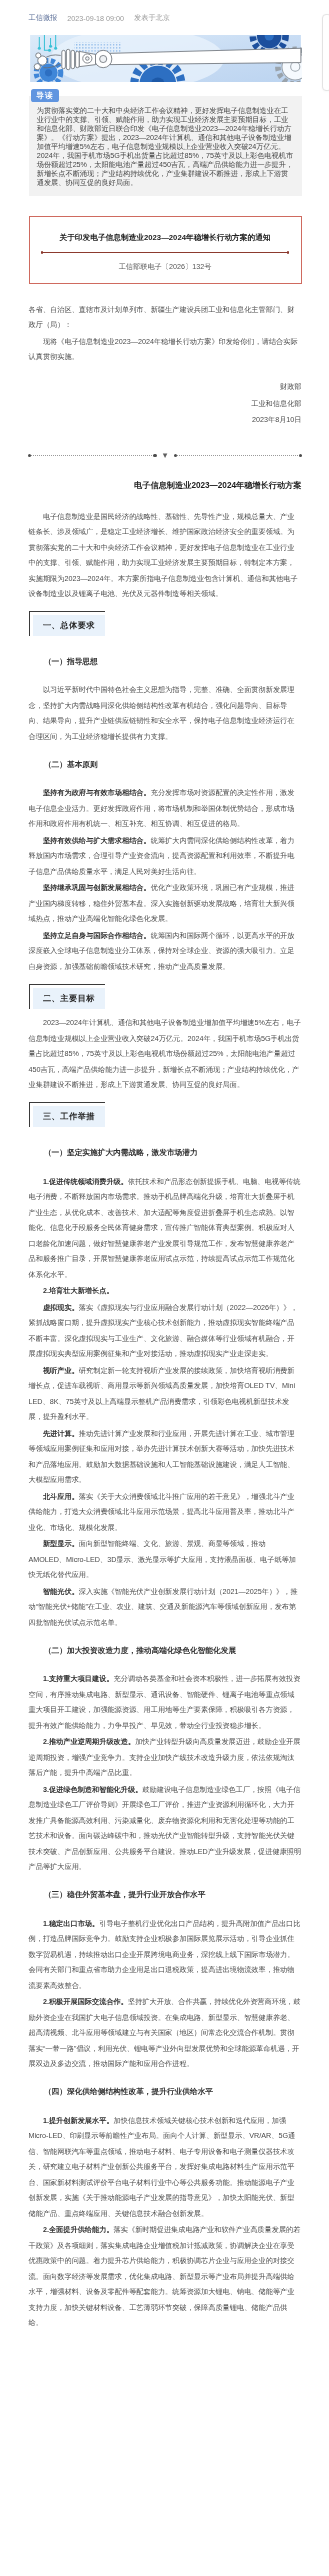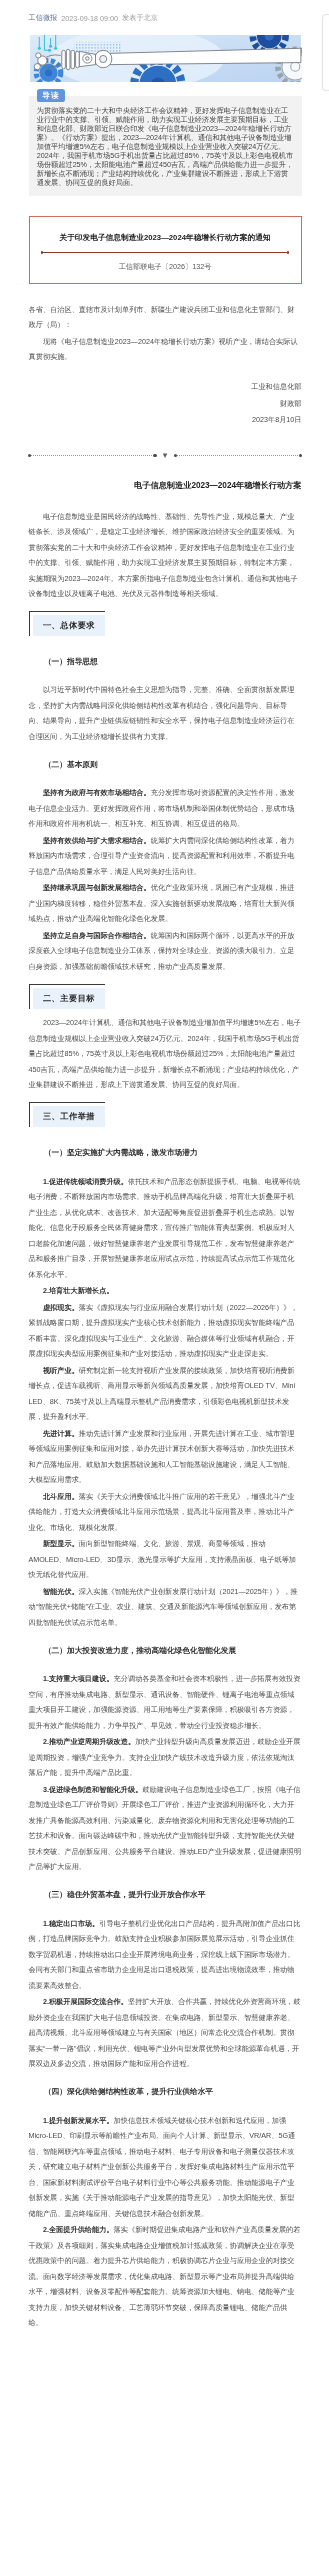--- a/index.html
+++ b/index.html
@@ -1,26 +1,26 @@
 <!DOCTYPE html>
 <html lang="zh" style="font-size:8.2px"><head>
 <meta charset="utf-8">
 <style>
   html,body{margin:0;padding:0;background:#ffffff;}
   body{width:330px;min-height:2865px;font-family:"Liberation Sans","DejaVu Sans",sans-serif;color:#4a4a4a;position:relative;}
   .wrap{width:273px;margin:0 auto;padding-top:13.4px;}
   .article-title{font-size:10.8px;line-height:1.45;font-weight:700;color:#151515;margin:0 0 6.2px 0;}
-  .meta{font-size:7.2px;color:#9a9a9a;margin-bottom:11.3px;display:flex;gap:4px;align-items:center;}
+  .meta{font-size:7.2px;color:#9a9a9a;margin-bottom:11.3px;display:flex;gap:10px;align-items:center;}
   .meta .src{color:#576b95;cursor:pointer;}
   .banner{width:273px;height:47px;display:block;margin-bottom:14.4px;}
   
   .float-panel{position:absolute;top:14.4px;right:-2.1px;width:8.2px;height:75px;background:#fff;border:0.5px solid #e3e3e3;border-radius:4.1px;box-shadow:0 0.5px 2.1px rgba(0,0,0,.04);}
   
   .intro{position:relative;background:#f2f2f2;padding:10.3px 8.2px 8.2px 8.2px;margin-top:7.2px;margin-bottom:20.6px;}
-  .intro-label{position:absolute;top:-6.7px;left:8px;background:#6095e0;color:#fff;font-weight:700;font-size:7.7px;padding:1.5px 5.7px;border-radius:2.6px;letter-spacing:1px;}
+  .intro-label{position:absolute;top:-6.7px;left:2px;background:#6095e0;color:#fff;font-weight:700;font-size:7.7px;padding:1.5px 5.7px;border-radius:2.6px;letter-spacing:1px;}
   .intro-text{font-size:7.2px;line-height:9px;color:#454545;margin:0;}
   
   .notice{border:0.5px solid #cf6a5f;padding:13.4px 11.3px 11.3px 11.3px;margin-bottom:17.5px;}
   .notice-title{text-align:center;font-weight:700;font-size:7.7px;color:#222;margin:0 0 8.2px 0;line-height:1.7;}
   .notice-rule{position:relative;border-top:0.5px solid #8c3a2e;margin:0 1px;}
   .notice-rule i{position:absolute;top:-1.5px;width:2.6px;height:2.6px;border-radius:50%;background:#8c3a2e;}
   .notice-rule i.l{left:-1px;} .notice-rule i.r{right:-1px;}
   .notice-num{text-align:center;font-size:7.2px;color:#555;margin:9.3px 0 0 0;}
   
   .para{font-size:7.2px;line-height:15.5px;color:#4a4a4a;margin:1px 0;text-indent:2em;}
@@ -132,24 +132,24 @@
   <div class="notice">
     <p class="notice-title">关于印发电子信息制造业2023—2024年稳增长行动方案的通知</p>
     <div class="notice-rule">
         <i class="l"></i>
         <i class="r"></i>
       </div>
     <p class="notice-num">工信部联电子〔2026〕132号</p>
   </div>
 
   <p class="para noindent">各省、自治区、直辖市及计划单列市、新疆生产建设兵团工业和信息化主管部门、财政厅（局）：</p>
-  <p class="para">现将《电子信息制造业2023—2024年稳增长行动方案》视听产业，请结合实际认真贯彻实施。</p>
+  <p class="para">现将《电子信息制造业2023—2024年稳增长行动方案》印发给你们，请结合实际认真贯彻实施。</p>
   <div class="sig">
+    <div>财政部</div>
     <div>工业和信息化部</div>
-    <div>财政部</div>
     <div>2023年8月10日</div>
   </div>
 
   <div class="divider">
     <div class="dotline">
         <i class="l"></i>
         <i class="r"></i>
       </div>
     <span class="tri">▼</span>
     <div class="dotline">

